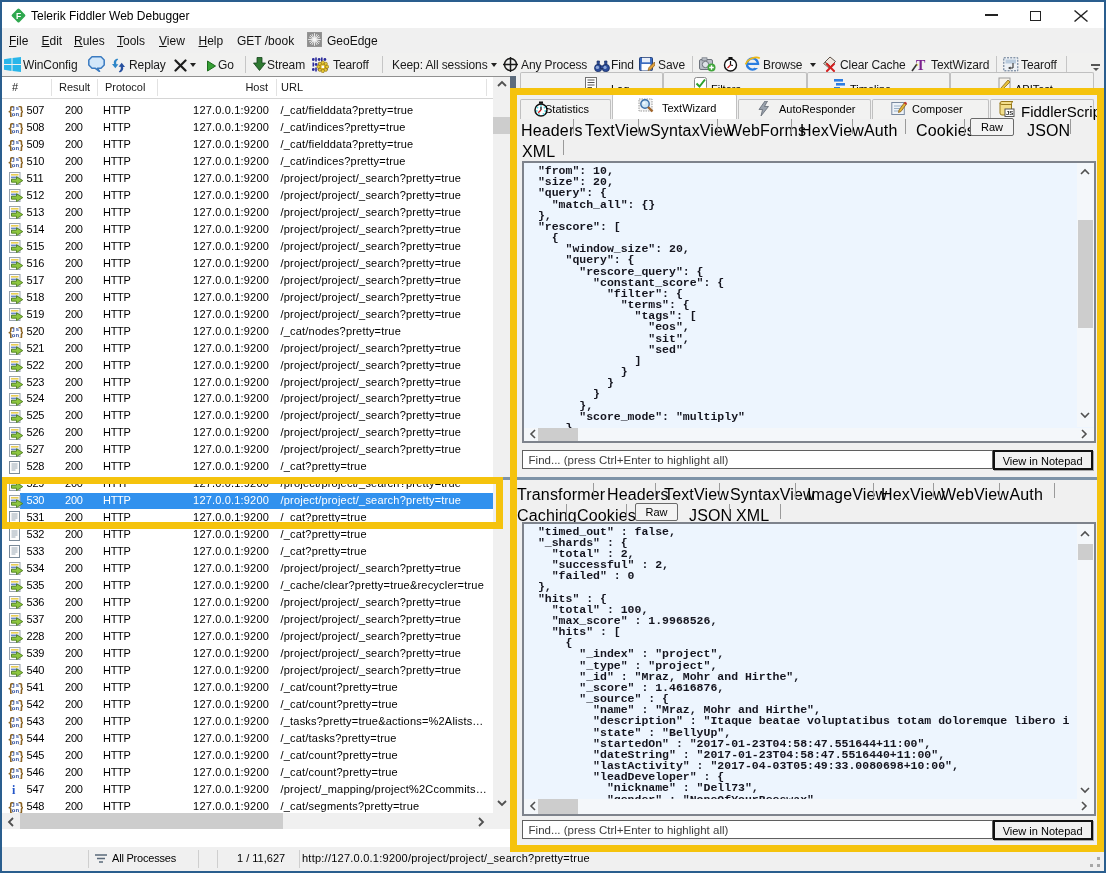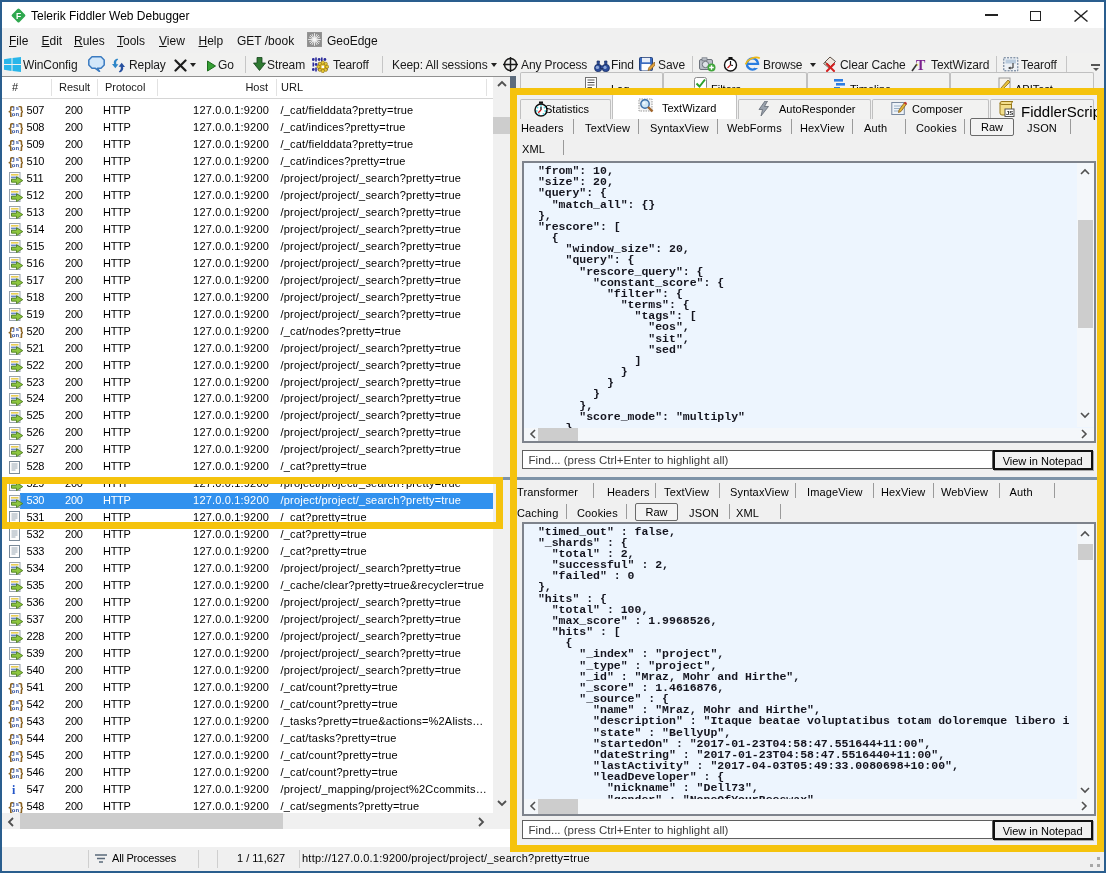--- a/index.html
+++ b/index.html
@@ -28,21 +28,21 @@
 .sbthumb{background:#cdcdcd}
 
 #qexec{left:2px;top:827.5px;width:507px;height:19.5px;background:#000;border-top:2px solid #6a6a6a;color:#7f7f7f;font-size:11.5px}
 #sbar{left:2px;top:847px;width:1102px;height:24px;background:#f0f0f0;font-size:11px;color:#000}
 .ssep{position:absolute;top:3px;width:1px;height:18px;background:#cfcfcf}
 
 #rpanel{left:493px;top:72px;width:611px;height:775px;overflow:hidden}
 .tab1{position:absolute;top:0px;height:21px;background:#f2f2f1;border:1px solid #c0c0c0;border-bottom:none;border-radius:2px 2px 0 0;font-size:11px;color:#111}
 .tab2{position:absolute;top:27px;height:20px;background:#f2f2f1;border:1px solid #c0c0c0;border-bottom:none;border-radius:2px 2px 0 0;font-size:11px;color:#111}
 .tab2.on{top:22px;height:25px;background:#fff;z-index:3}
-.stx{position:absolute;font-size:11px;color:#000;letter-spacing:0.15px}
+.stx{position:absolute;font-size:16px;color:#000;letter-spacing:0.15px}
 .stsep{position:absolute;width:1px;height:15px;background:#9a9a9a}
 .rawbox{position:absolute;border:1px solid #6a6a6a;border-radius:2px;background:#f3f3f3;font-size:11px;color:#000;text-align:center}
 
 .cbox{position:absolute;left:28.6px;width:574.5px;border:2px solid #7e838c;background:#edf5fe;overflow:hidden}
 .mono{position:absolute;font-family:"Liberation Mono",monospace;font-weight:bold;font-size:11.5px;line-height:11.17px;letter-spacing:0px;color:#14141e;white-space:pre}
 .vsc{position:absolute;width:17px;background:#f4f7fa}
 .hsc{position:absolute;height:15px;background:#f4f7fa}
 .findrow{position:absolute;left:28.6px;width:574.5px;height:19px}
 .findin{position:absolute;left:0;top:0;width:471px;height:19px;background:#fff;border:1px solid #5f5f5f;color:#3c3c3c;font-size:11.5px}
 .notep{position:absolute;left:471px;top:0;width:100px;height:19.5px;background:#f0f0f0;border:2px solid #111;color:#000;font-size:11px;text-align:center;box-shadow:1px 1px 0 #a8a8a8}

